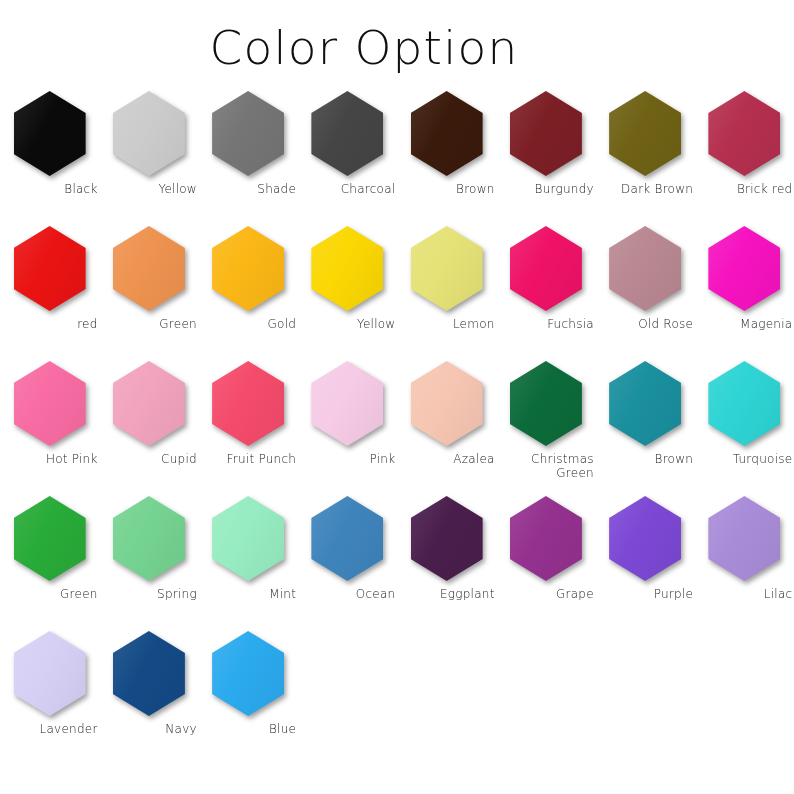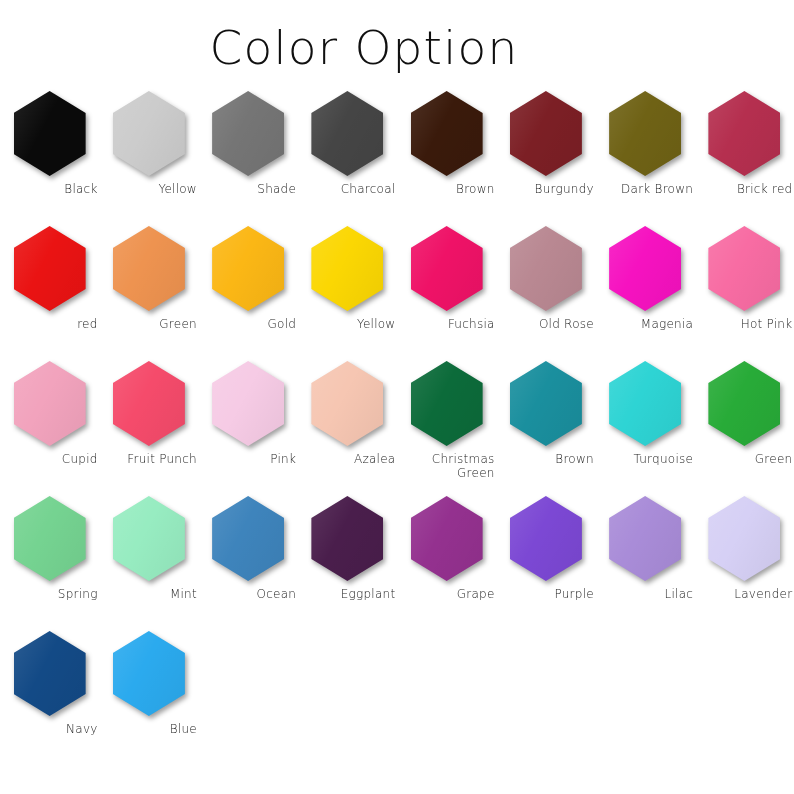--- a/index.html
+++ b/index.html
@@ -184,20 +184,27 @@
       </div>
       <div class="swatch-cell">
         <div class="hex-wrap">
           <div class="hex" style="background-color: rgb(251, 215, 3);"></div>
           <div class="hex-shade"></div>
         </div>
         <div class="swatch-label">Yellow</div>
       </div>
       <div class="swatch-cell">
         <div class="hex-wrap">
+          <div class="hex" style="background-color: rgb(229, 226, 119);"></div>
+          <div class="hex-shade"></div>
+        </div>
+        <div class="swatch-label">Lemon</div>
+      </div>
+      <div class="swatch-cell">
+        <div class="hex-wrap">
           <div class="hex" style="background-color: rgb(239, 18, 103);"></div>
           <div class="hex-shade"></div>
         </div>
         <div class="swatch-label">Fuchsia</div>
       </div>
       <div class="swatch-cell">
         <div class="hex-wrap">
           <div class="hex" style="background-color: rgb(185, 136, 146);"></div>
           <div class="hex-shade"></div>
         </div>

